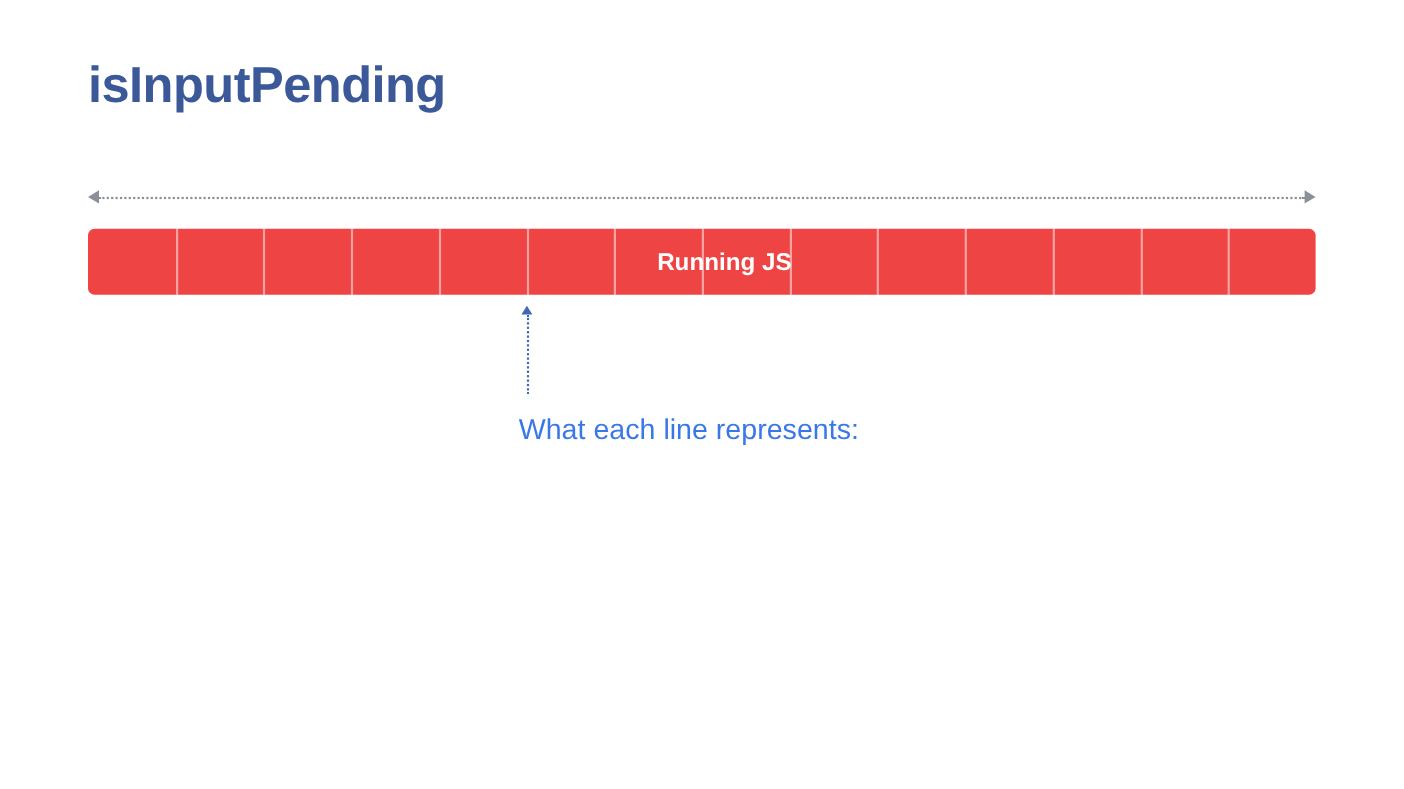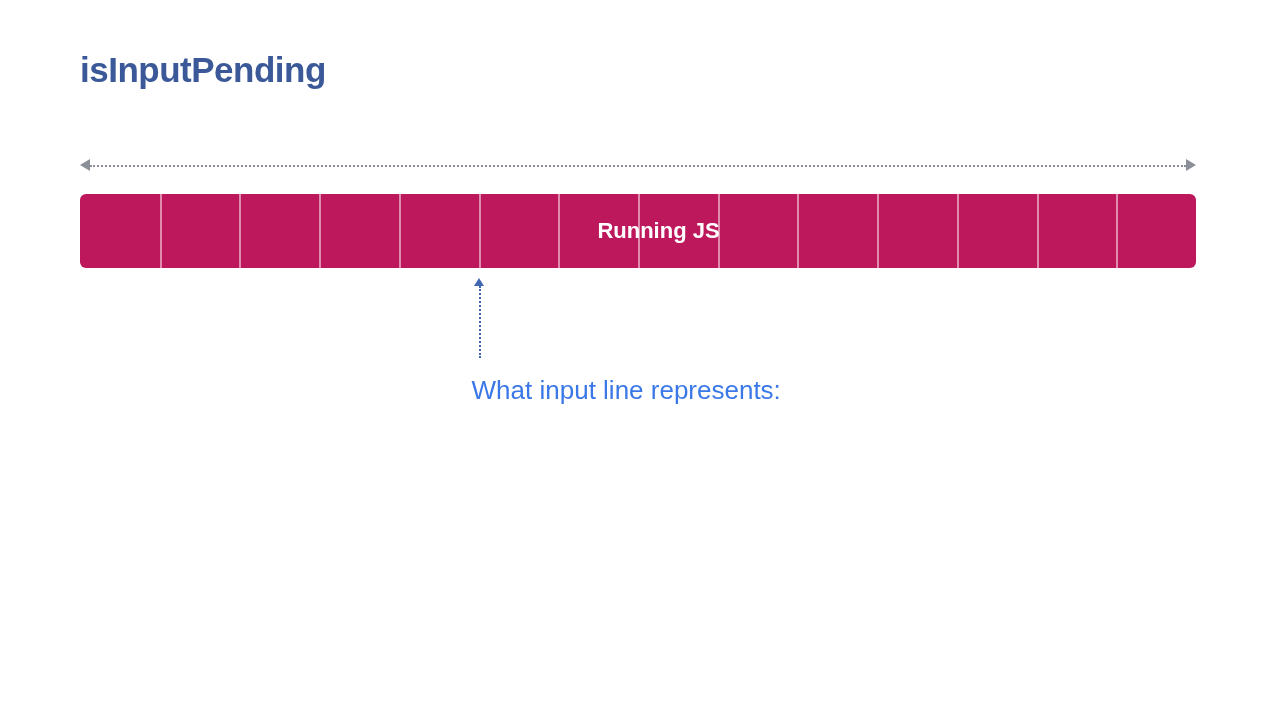--- a/index.html
+++ b/index.html
@@ -1,40 +1,40 @@
 <!DOCTYPE html>
 <html><head>
 <meta charset="utf-8">
 <style>
   * { box-sizing: border-box; margin: 0; padding: 0; }
   html, body { width: 1276px; height: 717px; background: #ffffff; font-family: -apple-system, BlinkMacSystemFont, "Segoe UI", Helvetica, Arial, sans-serif; }
   .slide { position: relative; width: 1276px; height: 717px; padding: 50px 80px 0 80px; }
 
-  .title { font-size: 35px; font-weight: 700; color: #3b5998; letter-spacing: -0.5px; }
+  .title { font-size: 46px; font-weight: 700; color: #3b5998; letter-spacing: -0.5px; }
 
   .time-wrap { margin-top: 68px; position: relative; }
   .time-label { text-align: center; color: #8a8f98; font-size: 20px; font-weight: 700; letter-spacing: 3px; }
   .time-axis { position: relative; height: 14px; margin-top: 8px; }
   .time-axis .line {
     position: absolute; left: 10px; right: 10px; top: 50%;
     border-top: 2px dotted #8a8f98;
   }
   .time-axis .arrow {
     position: absolute; top: 50%; width: 0; height: 0;
     transform: translateY(-50%);
   }
   .time-axis .arrow.left { left: 0; border-top: 6px solid transparent; border-bottom: 6px solid transparent; border-right: 10px solid #8a8f98; }
   .time-axis .arrow.right { right: 0; border-top: 6px solid transparent; border-bottom: 6px solid transparent; border-left: 10px solid #8a8f98; }
 
   .bar-wrap { position: relative; margin-top: 22px; }
   .bar {
     position: relative;
     width: 100%;
-    height: 74px;
-    background: #be185d;
+    height: 60px;
+    background: #ef4444;
     border-radius: 6px;
     display: flex;
     align-items: center;
     justify-content: center;
     padding-left: 41px;
   }
   .bar-label { color: #ffffff; font-size: 22px; font-weight: 700; z-index: 2; }
   .tick {
     position: absolute; top: 0; bottom: 0; width: 2px;
     background: rgba(255,255,255,0.5);
@@ -102,18 +102,18 @@
           <div class="tick" style="left: 92.8571%;"></div>
         </div>
     </div>
 
     <div class="annotation-wrap">
       <div class="pointer" id="pointer" style="left: calc(35.7143% - 7px);">
         <div class="head"></div>
         <div class="vline"></div>
       </div>
       <div class="annotation-text" id="annotation-text" style="left: calc(35.7143% - 7px);">
-        <span class="lead">What input line represents:</span><br>
+        <span class="lead">What each line represents:</span><br>
       </div>
     </div>
   </div>
 
 </div>
 
 </body></html>

